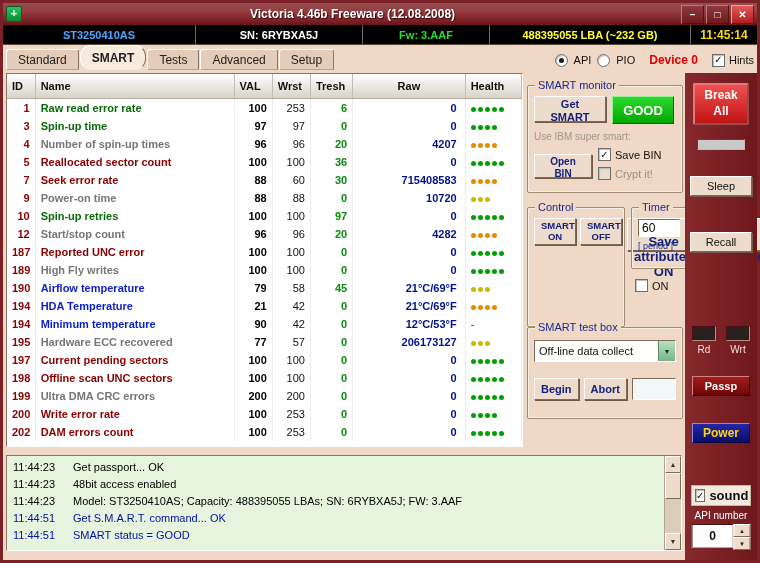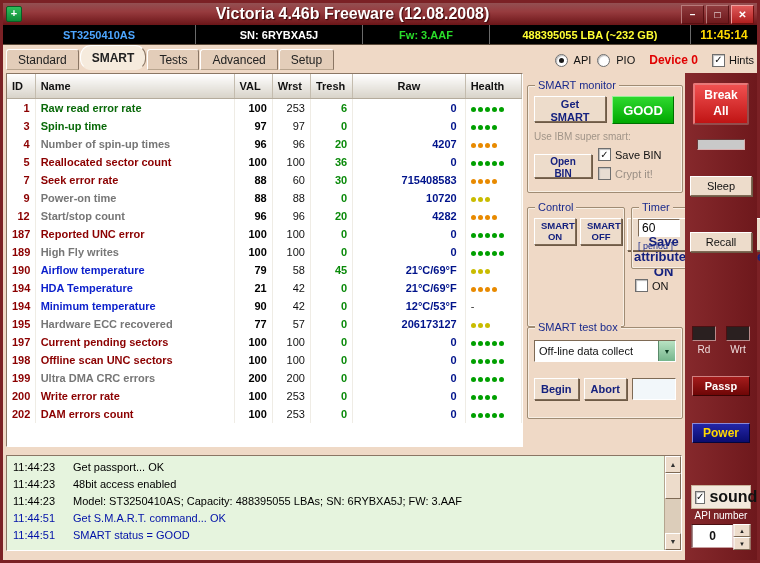--- a/index.html
+++ b/index.html
@@ -2,21 +2,21 @@
 <html><head>
 <meta charset="utf-8">
 <style>
   html,body{margin:0;padding:0;background:#555;}
   body{width:760px;height:563px;overflow:hidden;font-family:"Liberation Sans",sans-serif;}
   .window{position:relative;width:760px;height:563px;box-sizing:border-box;border:3px solid #7B2125;background:#EFD9C6;}
 
   
   .titlebar{height:22px;display:flex;align-items:center;background:linear-gradient(#935052,#973B3E 40%,#6B1518);color:#fff;padding:0 3px;}
   .app-icon{width:14px;height:14px;background:linear-gradient(#2FBF5C,#0E8A36);border:1px solid #0a5c24;border-radius:2px;color:#fff;font-size:11px;font-weight:bold;line-height:13px;text-align:center;margin-right:4px;}
-  .title{flex:1;text-align:center;font-size:16px;font-weight:bold;text-shadow:1px 1px 1px #3a0708;}
+  .title{flex:1;text-align:center;font-size:12px;font-weight:bold;text-shadow:1px 1px 1px #3a0708;}
   .winbtn{width:21px;height:17px;margin-left:2px;display:flex;align-items:center;justify-content:center;font-size:10px;font-weight:bold;color:#fff;border:1px solid;border-color:#b87a7a #571012 #571012 #b87a7a;background:linear-gradient(#8f3a3d,#6e191c);cursor:pointer;}
   .winbtn.close{background:linear-gradient(#E05A5A,#B01F1F);border-color:#f0a0a0 #701010 #701010 #f0a0a0;}
 
   
   .infobar{height:19px;display:flex;background:#000;border-bottom:1px solid #5a4a3a;font-size:11px;font-weight:bold;}
   .seg{display:flex;align-items:center;justify-content:center;border-right:1px solid #6a6a6a;white-space:nowrap;}
   .seg.model{width:192px;color:#4DA6FF;}
   .seg.sn{width:166px;color:#FFFFFF;}
   .seg.fw{width:126px;color:#2ADD2A;}
   .seg.cap{width:200px;color:#FFFF33;}
@@ -95,21 +95,21 @@
   .btn-plain{width:62px;height:20px;font-size:11px;font-weight:normal;color:#111;}
   .btn-sleep{top:103px;}
   .btn-recall{top:159px;}
   .rw-wrap{top:253px;width:58px;display:flex;justify-content:space-between;}
   .rw-item{display:flex;flex-direction:column;align-items:center;gap:3px;}
   .rw-led{width:22px;height:13px;background:#2a2020;border:1px solid;border-color:#4a1012 #b98a8a #b98a8a #4a1012;}
   .rw-label{font-size:10px;color:#F0DEDE;}
   .btn-passp{top:303px;width:58px;height:20px;background:linear-gradient(#A51C1C,#6E0606);color:#fff;font-weight:bold;font-size:11px;border:1px solid;border-color:#D08080 #3a0404 #3a0404 #D08080;font-family:inherit;cursor:pointer;}
   .btn-power{top:350px;width:58px;height:20px;background:linear-gradient(#2326A8,#0A0C6E);color:#FFD800;font-weight:bold;font-size:12px;border:1px solid;border-color:#8a8ad8 #05053a #05053a #8a8ad8;font-family:inherit;cursor:pointer;}
   .sound-chip{top:412px;width:60px;display:flex;align-items:center;gap:4px;background:#F3E9DD;border:1px solid #c9b49c;padding:2px 3px;box-sizing:border-box;cursor:pointer;}
-  .sound-label{font-size:16px;font-weight:bold;color:#111;text-align:center;}
+  .sound-label{font-size:13px;font-weight:bold;color:#111;text-align:center;}
   .api-label{top:437px;font-size:10px;color:#fff;white-space:nowrap;}
   .spinner{top:451px;display:flex;}
   .spin-input{width:36px;height:20px;border:1px solid;border-color:#4a1012 #c9a0a0 #c9a0a0 #4a1012;background:#fff;font-family:inherit;font-size:12px;font-weight:bold;text-align:center;color:#111;}
   .spin-btns{display:flex;flex-direction:column;}
   .spin-btn{width:15px;height:11px;display:flex;align-items:center;justify-content:center;font-size:6px;color:#222;background:#EDDCCB;border:1px solid;border-color:#fff #7E6A55 #7E6A55 #fff;cursor:pointer;}
 
   
   .log-wrap{position:absolute;left:3px;top:452px;width:676px;height:96px;display:flex;background:#E6F4DE;border:1px solid;border-color:#8a7664 #fff #fff #8a7664;box-sizing:border-box;}
   .log-lines{flex:1;padding:3px 6px;overflow:hidden;}
   .log-line{font-size:11px;line-height:17px;white-space:nowrap;color:#000;}
@@ -239,20 +239,29 @@
           <tr>
             <td class="cell-id">9</td>
             <td class="cell-name name-gray">Power-on time</td>
             <td class="cell-val">88</td>
             <td class="cell-wrst">88</td>
             <td class="cell-tresh">0</td>
             <td class="cell-raw">10720</td>
             <td class="cell-health"><span class="dot dot-yellow"></span><span class="dot dot-yellow"></span><span class="dot dot-yellow"></span></td>
           </tr>
           <tr>
+            <td class="cell-id">10</td>
+            <td class="cell-name name-green">Spin-up retries</td>
+            <td class="cell-val">100</td>
+            <td class="cell-wrst">100</td>
+            <td class="cell-tresh">97</td>
+            <td class="cell-raw">0</td>
+            <td class="cell-health"><span class="dot dot-green"></span><span class="dot dot-green"></span><span class="dot dot-green"></span><span class="dot dot-green"></span><span class="dot dot-green"></span></td>
+          </tr>
+          <tr>
             <td class="cell-id">12</td>
             <td class="cell-name name-gray">Start/stop count</td>
             <td class="cell-val">96</td>
             <td class="cell-wrst">96</td>
             <td class="cell-tresh">20</td>
             <td class="cell-raw">4282</td>
             <td class="cell-health"><span class="dot dot-orange"></span><span class="dot dot-orange"></span><span class="dot dot-orange"></span><span class="dot dot-orange"></span></td>
           </tr>
           <tr>
             <td class="cell-id">187</td>

